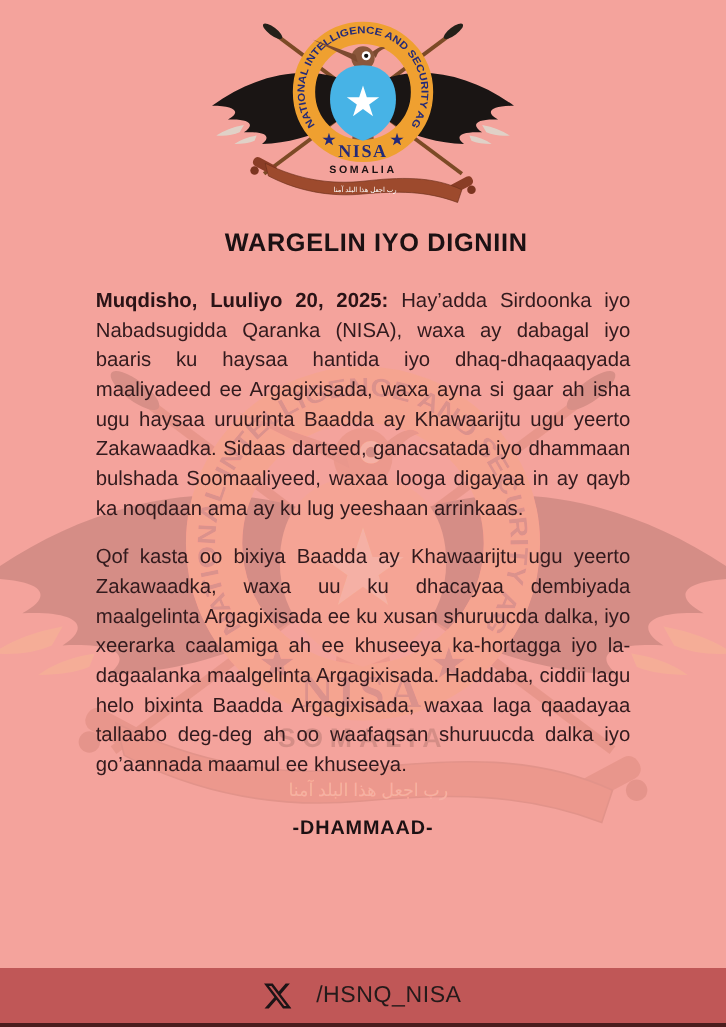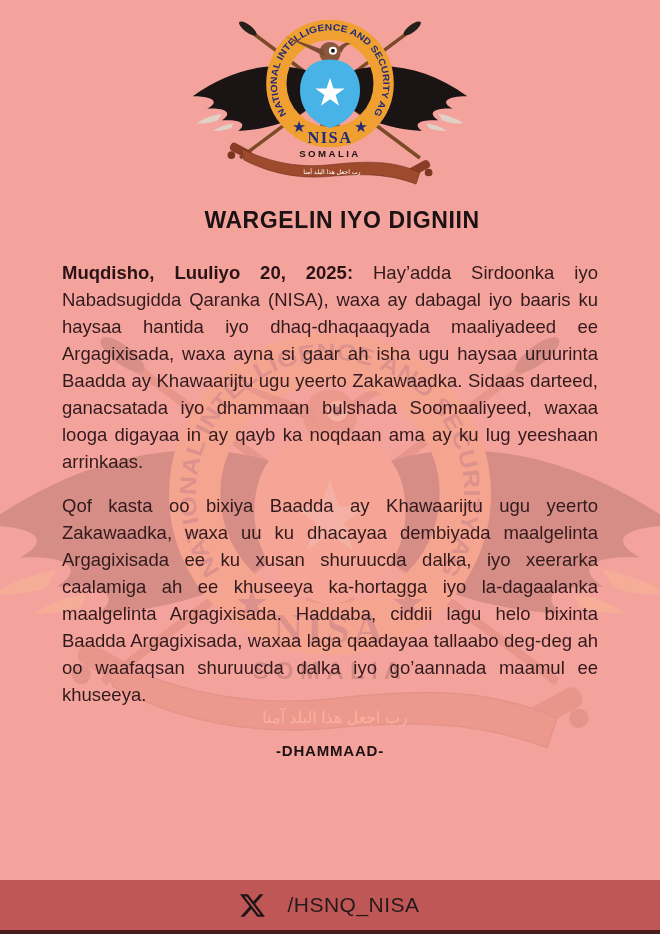--- a/index.html
+++ b/index.html
@@ -21,28 +21,28 @@
     pointer-events:none;z-index:0;
   }
   .content{position:relative;z-index:1;}
   .logo-wrap{display:flex;justify-content:center;padding-top:13px;}
   svg.logo{width:296px;height:174px;display:block;}
   h1.title{
     text-align:center;font-size:23px;font-weight:bold;
     letter-spacing:.6px;margin:20px 0 0;color:#1c1113;padding-left:24px;
   }
   main{
-    padding:0 62px;margin-top:25px;
+    padding:0 87px;margin-top:25px;
     font-size:18.5px;line-height:27px;
     text-align:justify;color:#321a1d;
   }
   main p{margin:0 0 17px;}
   main p strong{font-weight:bold;color:#2a1316;}
   .end-mark{
-    text-align:center;font-weight:bold;font-size:15px;
+    text-align:center;font-weight:bold;font-size:18px;
     letter-spacing:.8px;color:#1c1113;margin-top:34px;
   }
   footer{
     position:absolute;left:0;right:0;bottom:4px;height:50px;
     background:#c05757;display:flex;align-items:center;justify-content:center;
     gap:9px;z-index:2;
   }
   .x-icon{width:25px;height:25px;display:block;}
   .handle{font-size:21px;color:#241a1a;letter-spacing:.5px;}
   .bottom-strip{

